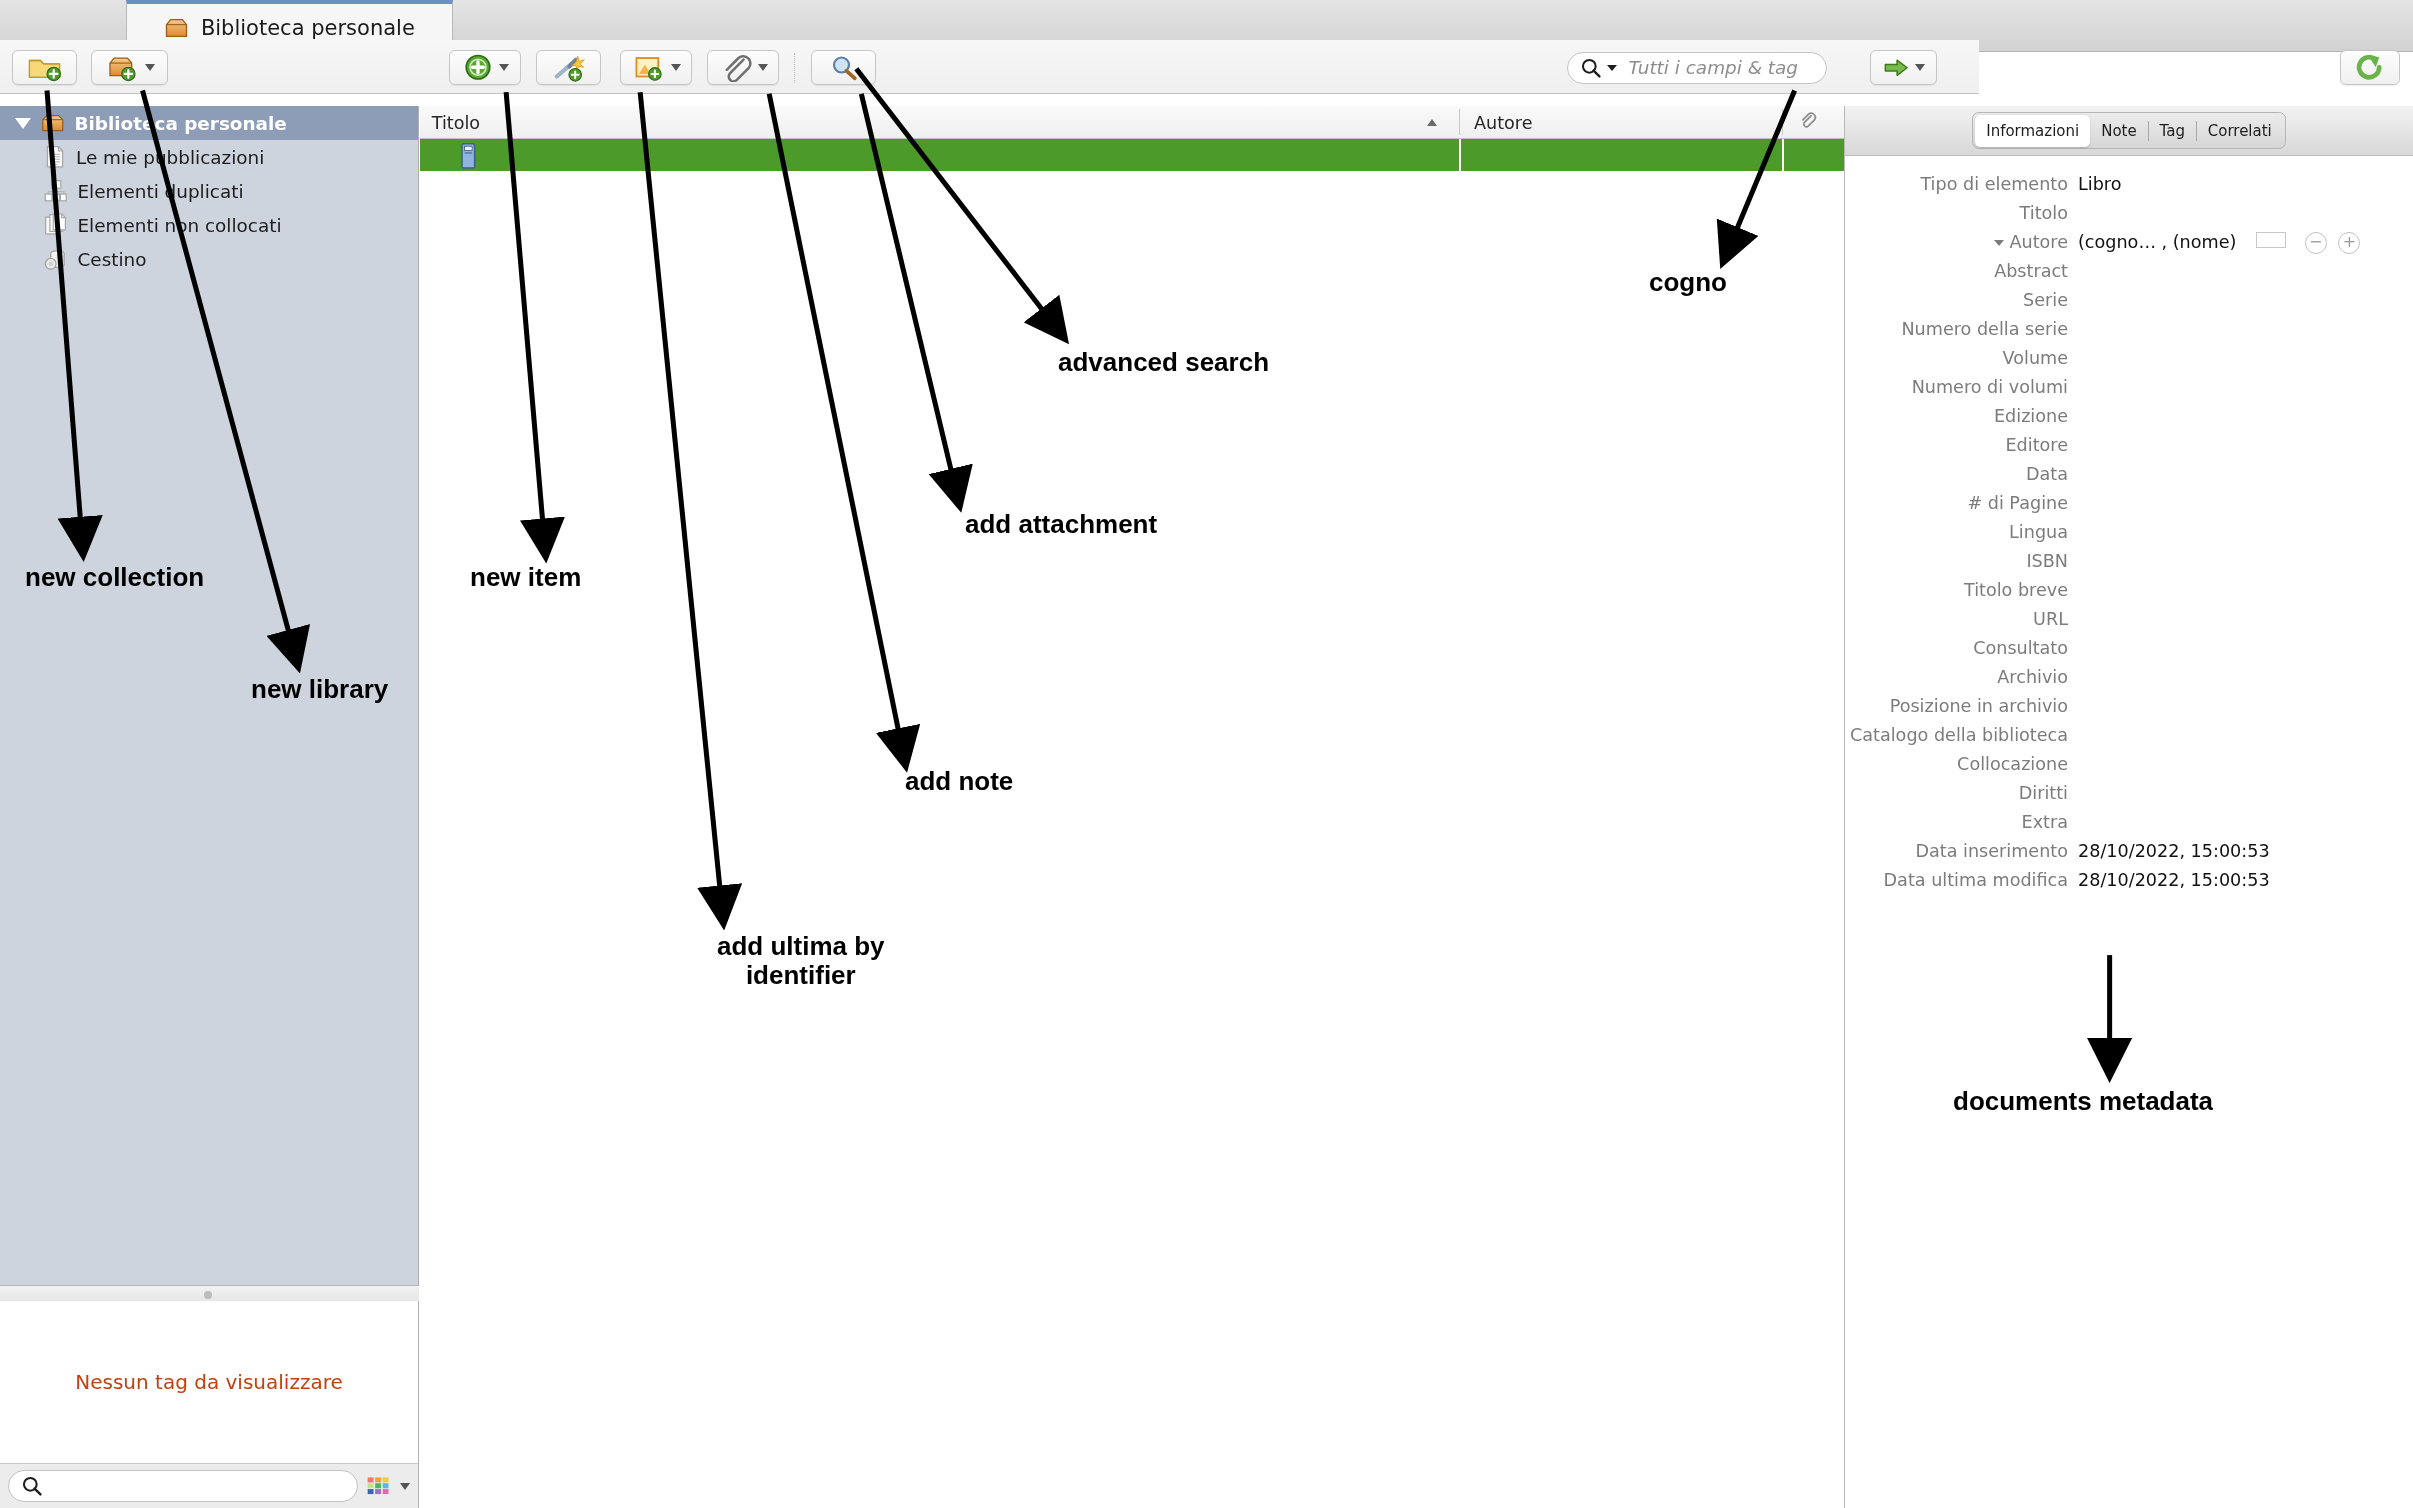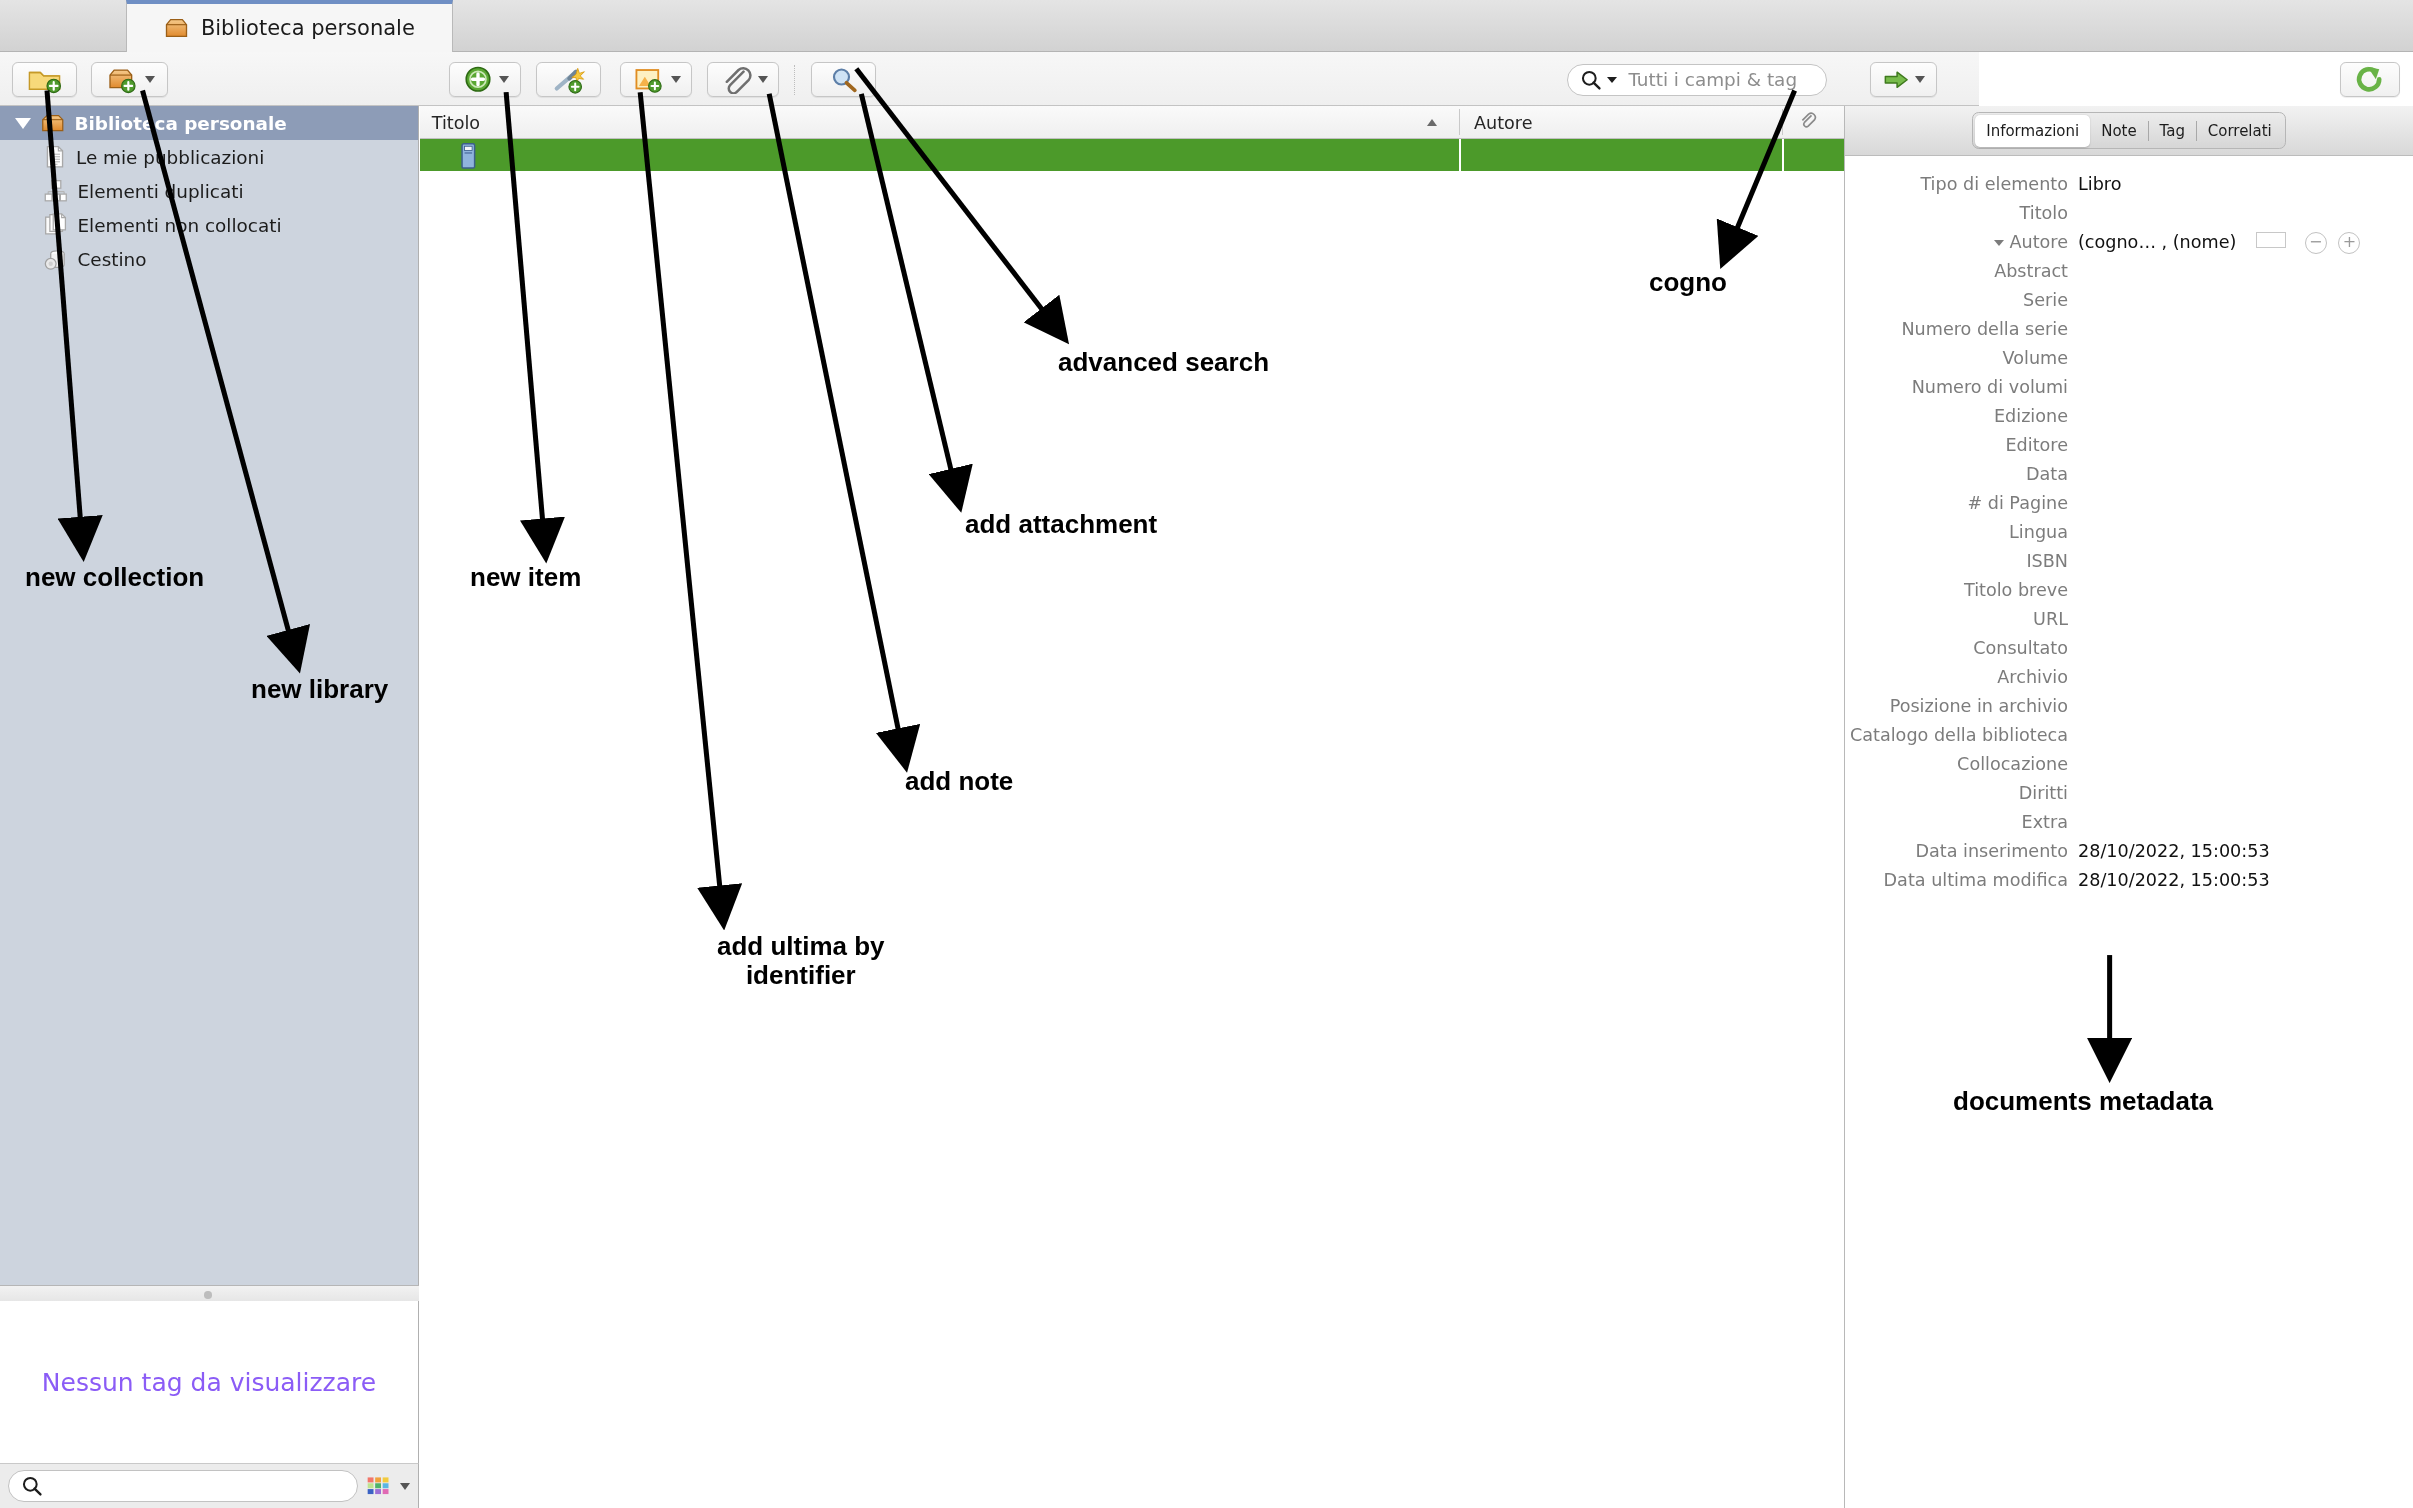--- a/index.html
+++ b/index.html
@@ -21,23 +21,24 @@
     position: absolute; left: 126px; top: 0; width: 327px; height: 52px;
     background: #f6f6f6;
     border-left: 0.8px solid #b9b9b9; border-right: 0.8px solid #b9b9b9;
     border-top: 4.2px solid #6f8fc4;
     display: flex; align-items: center; justify-content: center; gap: 11.7px;
   }
   .tab-active .lbl { font-size: 21px; color: #1a1a1a; }
 
   
   .toolbar {
-    position: absolute; left: 0; top: 52px; width: 1979px; height: 54px;
+    position: absolute; left: 0; top: 40px; width: 1979px; height: 54px;
     background: linear-gradient(to bottom,#f7f7f7 0%,#efefef 100%);
     border-bottom: 0.8px solid #c3c3c3;
+    font-style: italic;
   }
   .tbtn {
     position: absolute; top: 10px; height: 35px;
     background: linear-gradient(to bottom,#fdfdfd 0%,#f0f0f0 100%);
     border: 0.8px solid #c6c6c6; border-radius: 5.9px;
     box-shadow: 0 0.8px 0.8px rgba(0,0,0,.07);
     display: flex; align-items: center; justify-content: center; gap: 5px;
   }
   .sep {
     position: absolute; top: 13.4px; width: 0; height: 30px;
@@ -79,21 +80,21 @@
   }
   .tagsplit .grip {
     position: absolute; left: 204px; top: 5px; width: 7.5px; height: 7.5px;
     border-radius: 50%; background: #bdbdbd;
   }
   .tagpane {
     position: absolute; left: 0; top: 1301px; width: 419px; height: 162px;
     background: #fff; border-right: 0.8px solid #b0b0b0;
     display: flex; align-items: center; justify-content: center;
   }
-  .tagpane .msg { font-size: 25px; color: #8b5cf6; }
+  .tagpane .msg { font-size: 20px; color: #c2410c; }
   .tagfooter {
     position: absolute; left: 0; top: 1463px; width: 419px; height: 45px;
     background: #ececec; border-top: 0.8px solid #c9c9c9; border-right: 0.8px solid #b0b0b0;
     display: flex; align-items: center; padding: 0 8.4px; gap: 8.4px;
   }
   .tagsearch {
     flex: 1; height: 32px; background: #fff; border: 0.8px solid #c2c2c2;
     border-radius: 16px; display: flex; align-items: center; padding-left: 11.7px;
   }
 

